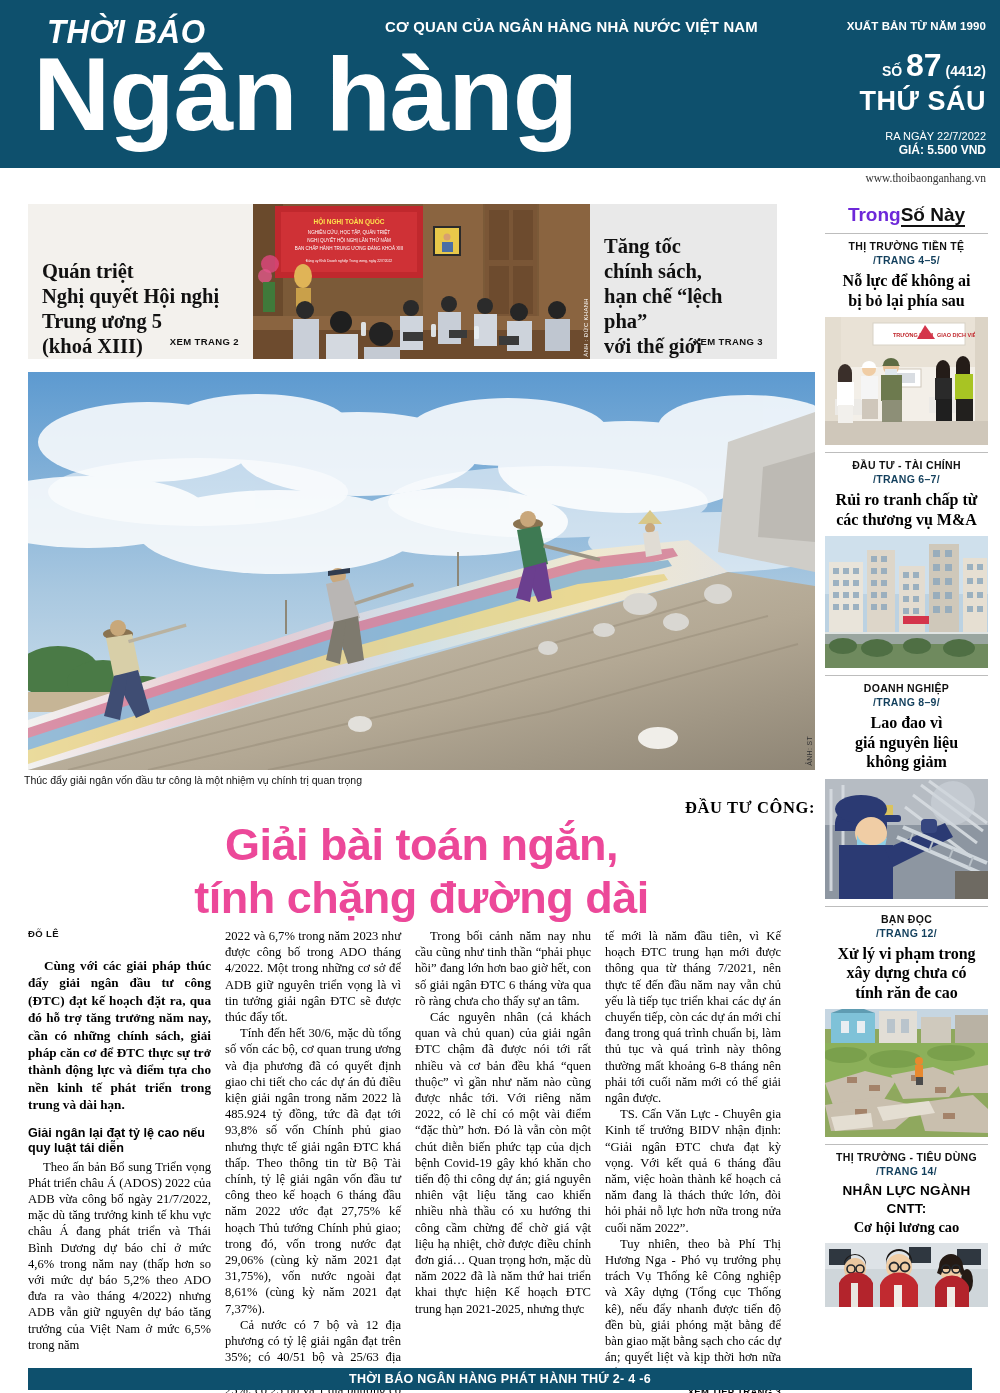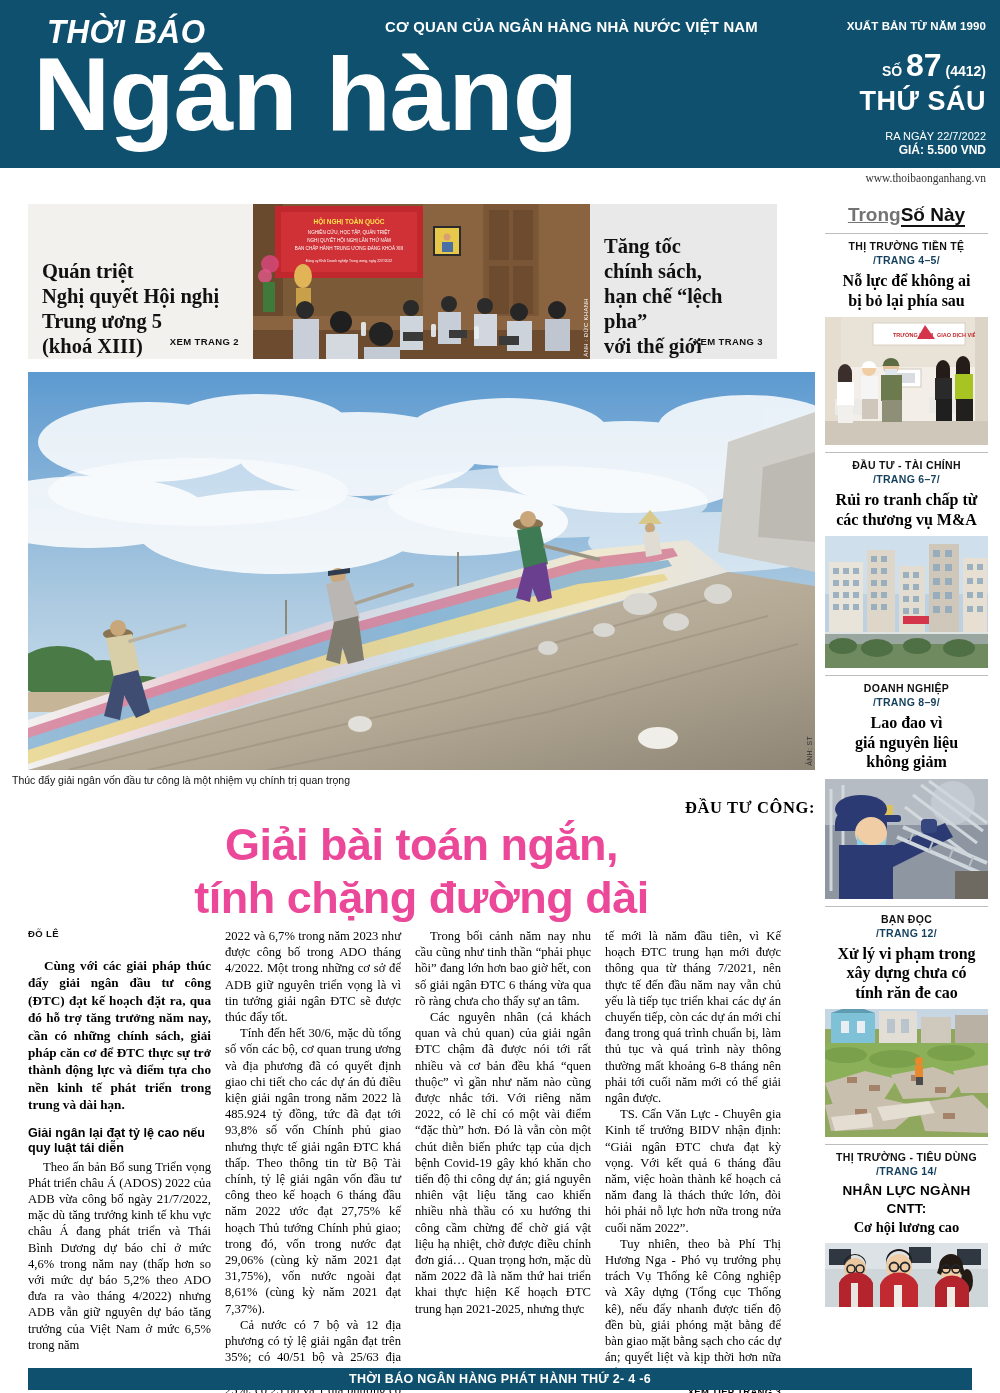--- a/index.html
+++ b/index.html
@@ -91,21 +91,21 @@
     writing-mode: vertical-rl; transform: rotate(180deg);
   }
 
   
   .hero {
     position: absolute; left: 28px; top: 372px; width: 787px; height: 398px;
     overflow: hidden; background: #9db7cd;
   }
   .hero .credit-v { color: #333; right: 2px; bottom: 4px; font-size: 7px; }
   .hero-cap {
-    position: absolute; left: 12px; top: 774px; width: 787px;
+    position: absolute; left: 24px; top: 774px; width: 787px;
     font-size: 10.5px; color: #111; font-family: "Liberation Sans", sans-serif;
   }
 
   
   .kicker {
     position: absolute; left: 28px; top: 798px; width: 787px;
     text-align: right; font-family: "Liberation Serif", serif;
     font-weight: 700; font-size: 16.5px; letter-spacing: 0.6px; color: #000;
   }
   .headline {
@@ -148,21 +148,21 @@
     font-weight: 700; font-size: 9.5px; letter-spacing: 0.3px;
     margin-top: 4px; color: #000;
   }
 
   
   .side { position: absolute; left: 825px; top: 204px; width: 163px; }
   .side-hdr {
     text-align: center; font-family: "Liberation Sans", sans-serif;
     font-weight: 700; font-size: 19px; margin-bottom: 2px;
   }
-  .side-hdr .grey { color: #737373; text-decoration: underline; }
+  .side-hdr .grey { color: #6d28d9; }
   .side-hdr .blk { color: #111; border-bottom: 2px solid #111; }
   .side-rule { height: 1px; background: #bdbdbd; margin: 7px 0 6px; }
   .sec-cat {
     text-align: center; font-family: "Liberation Sans", sans-serif;
     font-weight: 700; font-size: 10.5px; letter-spacing: 0.3px; color: #111;
   }
   .sec-pg {
     text-align: center; font-family: "Liberation Sans", sans-serif;
     font-weight: 700; font-size: 10.5px; letter-spacing: 0.3px;
     color: #123f5c; margin-top: 2px;

